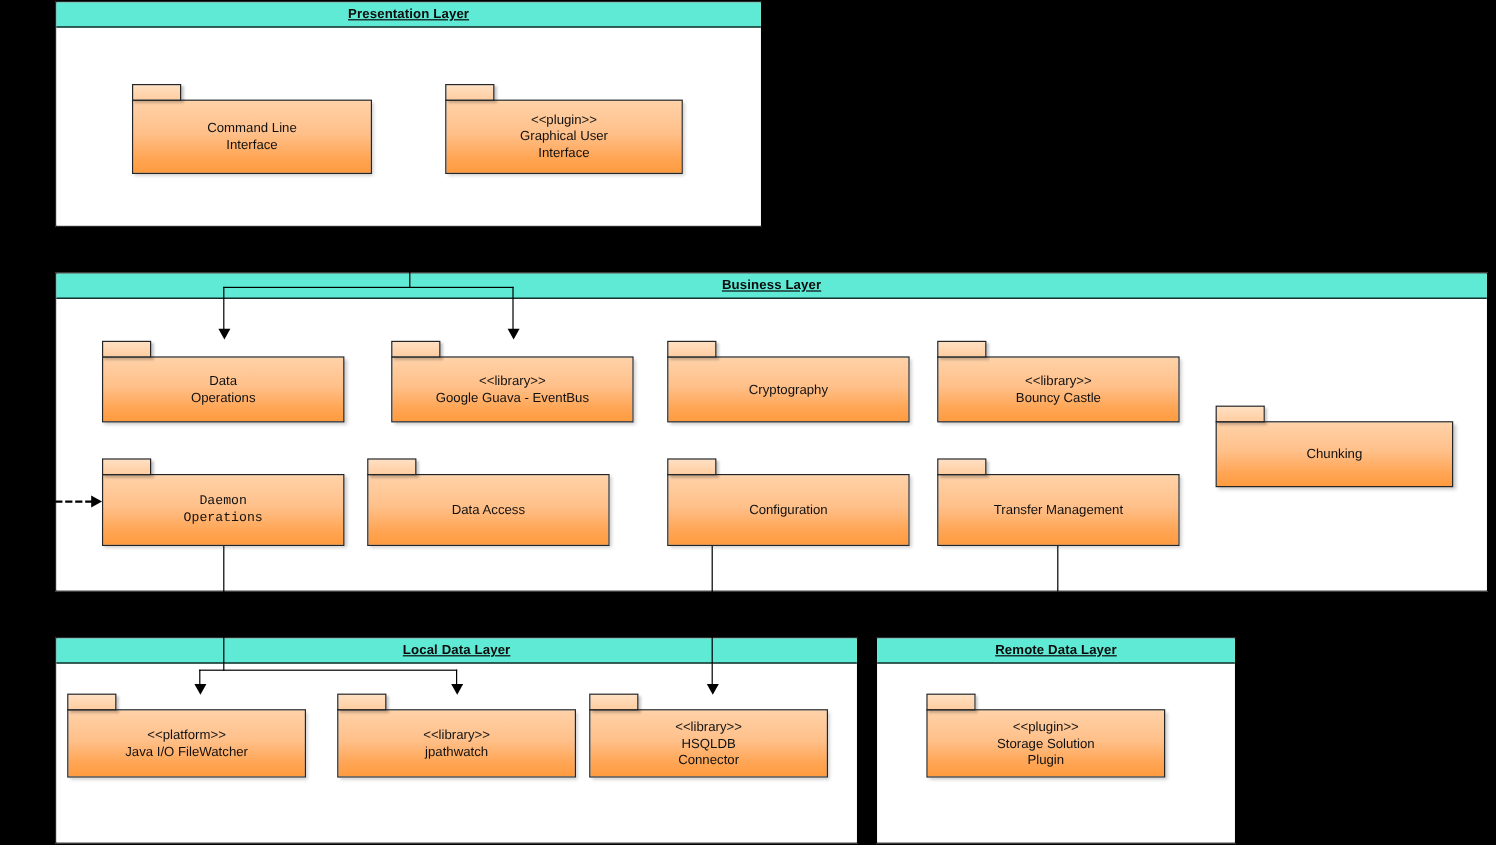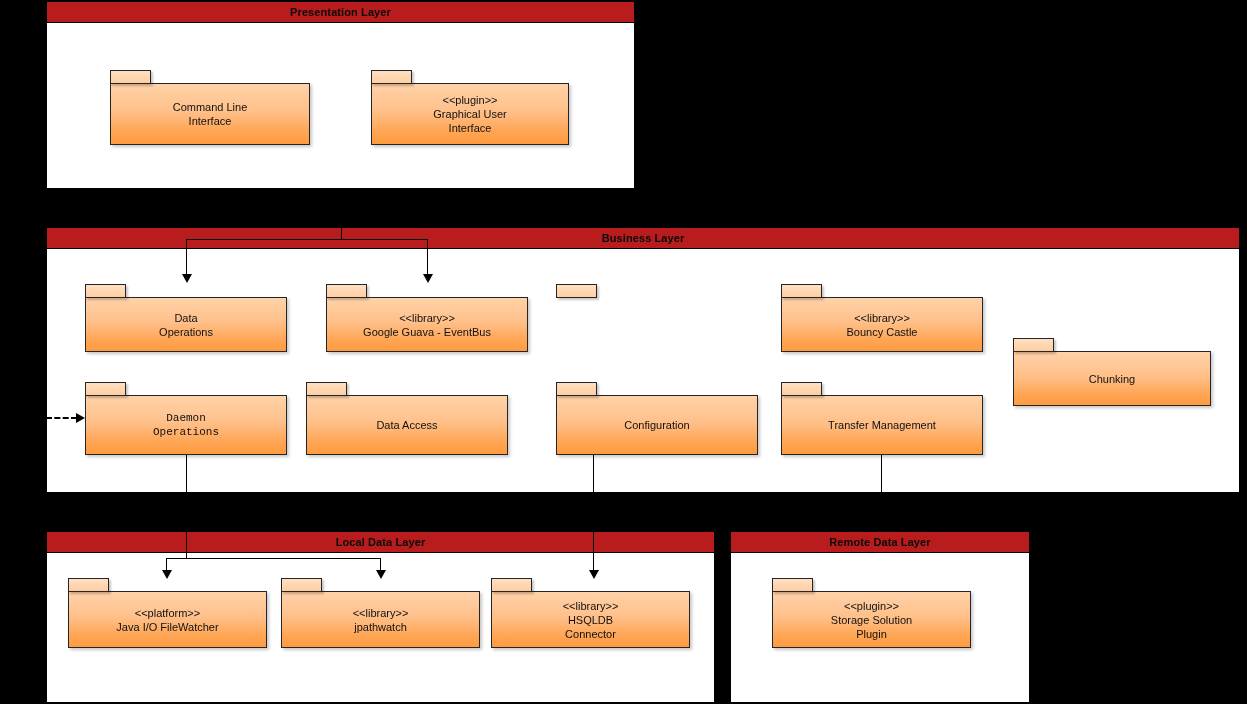--- a/index.html
+++ b/index.html
@@ -21,31 +21,32 @@
     background: #ffffff;
     border: 1px solid #000000;
     box-sizing: border-box;
   }
   .layer-header {
     position: absolute;
     left: 0;
     top: 0;
     right: 0;
     height: 21px;
-    background: #b91c1c;
+    background: #5eead4;
     border-bottom: 1px solid #000000;
     box-sizing: border-box;
     display: flex;
     align-items: center;
     justify-content: center;
     font-size: 11px;
     font-weight: bold;
     color: #0a0a0a;
     letter-spacing: 0.1px;
     z-index: 3;
+    text-decoration: underline;
   }
   .layer-body {
     position: absolute;
     left: 0;
     right: 0;
     top: 21px;
     bottom: 0;
     background: #ffffff;
     z-index: 1;
   }
@@ -172,20 +173,23 @@
   <div class="pkg" style="left:326px; top:284px; width:202px; height:68px;">
     <div class="pkg-tab"></div>
     <div class="pkg-body">
       <span class="pkg-label">&lt;&lt;library&gt;&gt;
 Google Guava - EventBus</span>
     </div>
   </div>
 
   <div class="pkg" style="left:556px; top:284px; width:202px; height:68px;">
     <div class="pkg-tab"></div>
+    <div class="pkg-body">
+      <span class="pkg-label">Cryptography</span>
+    </div>
   </div>
 
   <div class="pkg" style="left:781px; top:284px; width:202px; height:68px;">
     <div class="pkg-tab"></div>
     <div class="pkg-body">
       <span class="pkg-label">&lt;&lt;library&gt;&gt;
 Bouncy Castle</span>
     </div>
   </div>
 
@@ -243,21 +247,21 @@
   <div class="conn vline" style="left:166px; top:558px; height:18px;"></div>
   <div class="arrowhead" style="left:162px; top:570px;"></div>
   <div class="conn vline" style="left:380px; top:558px; height:18px;"></div>
   <div class="arrowhead" style="left:376px; top:570px;"></div>
 
   <div class="conn vline" style="left:593px; top:455px; height:121px;"></div>
   <div class="arrowhead" style="left:589px; top:570px;"></div>
 
   <div class="conn vline" style="left:881px; top:455px; height:38px;"></div>
 
-  <div class="pkg" style="left:68px; top:578px; width:199px; height:70px;">
+  <div class="pkg" style="left:56px; top:578px; width:199px; height:70px;">
     <div class="pkg-tab"></div>
     <div class="pkg-body">
       <span class="pkg-label">&lt;&lt;platform&gt;&gt;
 Java I/O FileWatcher</span>
     </div>
   </div>
 
   <div class="pkg" style="left:281px; top:578px; width:199px; height:70px;">
     <div class="pkg-tab"></div>
     <div class="pkg-body">

